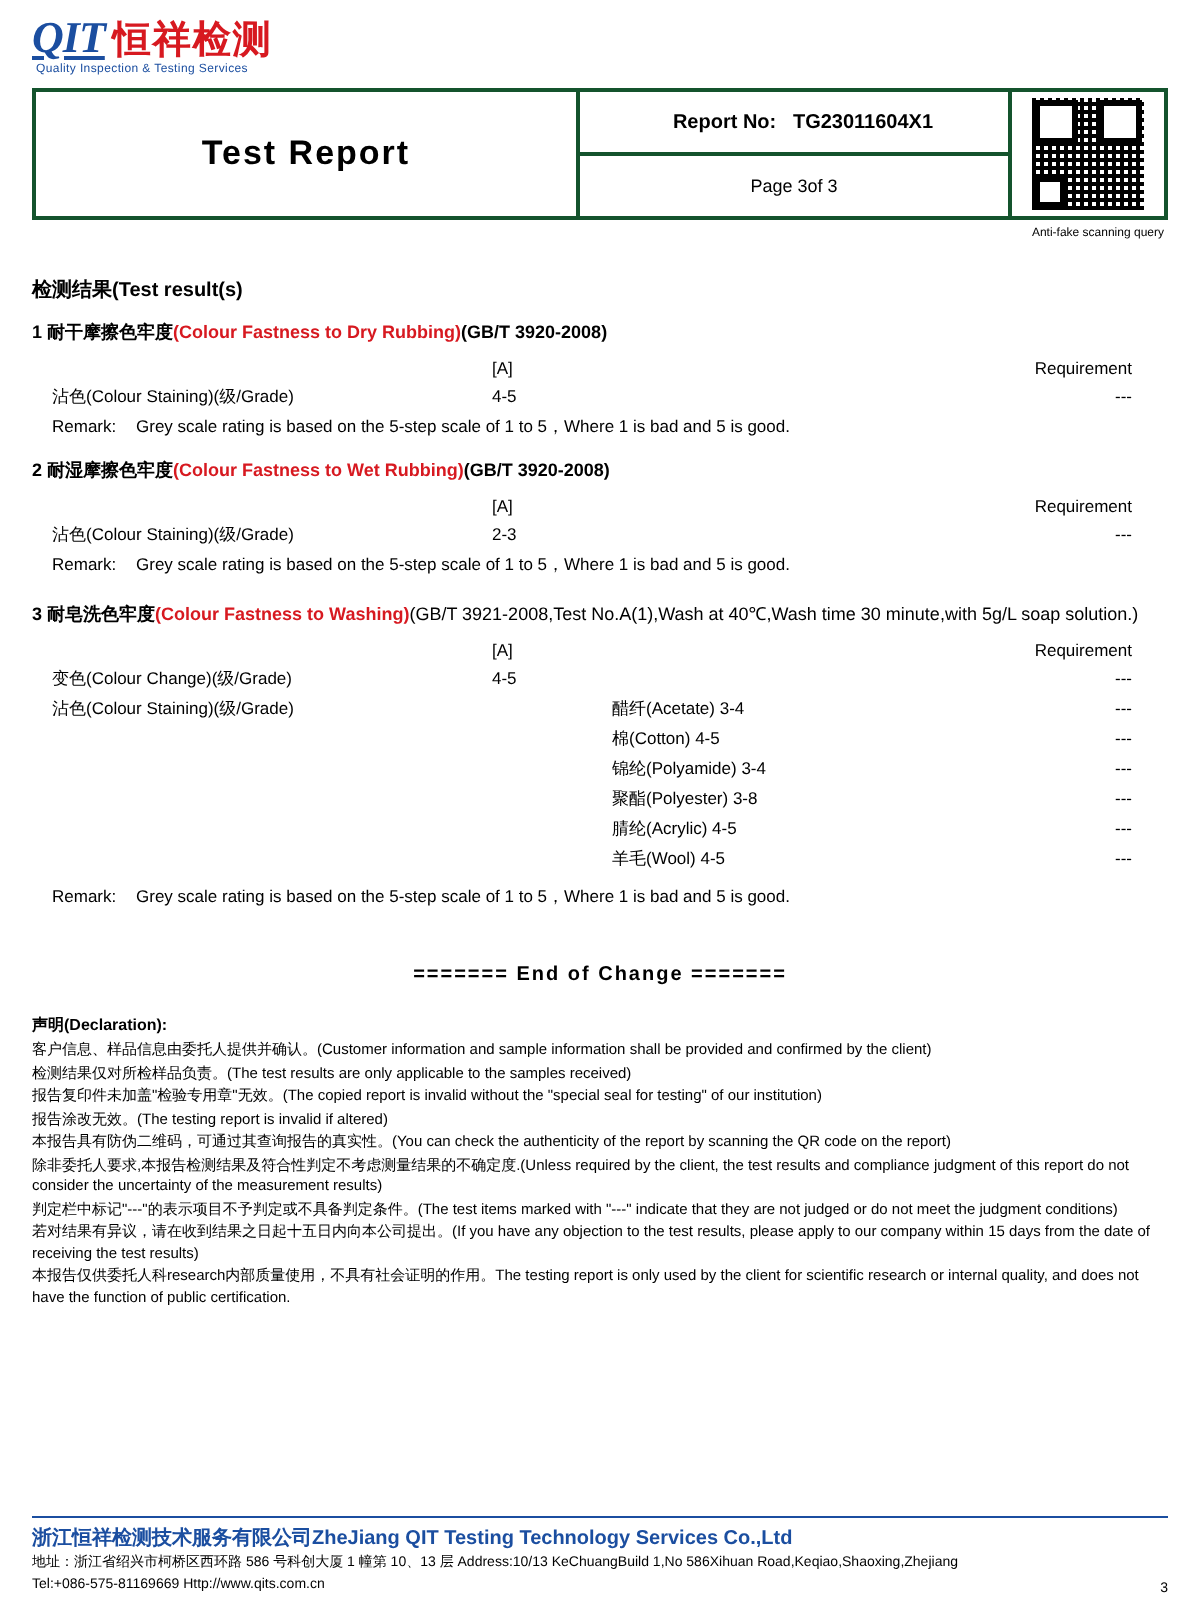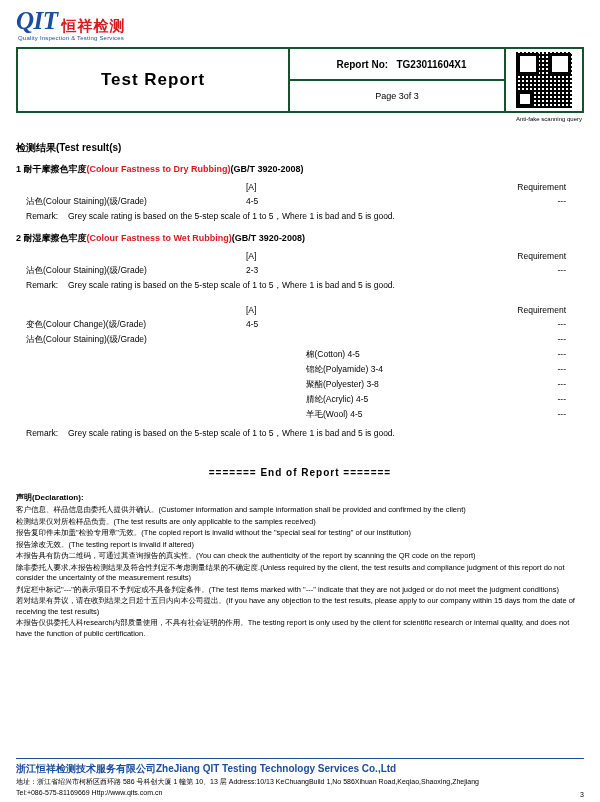--- a/index.html
+++ b/index.html
@@ -17,29 +17,30 @@
   .page { position: relative; width:600px; height:802px; padding: 0; }
 
   
   .logo-row {
     display: flex;
     align-items: flex-start;
     padding: 8px 0 4px 16px;
   }
   .logo-qit {
     font-family: "Liberation Serif", serif;
-    font-size: 25px;
+    font-size: 22px;
     font-weight: bold;
     font-style: italic;
     color: #1b4ea0;
     letter-spacing: -0.5px;
     line-height: 1;
+    text-decoration: underline;
   }
   .logo-cn {
-    font-size: 15px;
+    font-size: 19px;
     font-weight: bold;
     color: #d71920;
     margin-left: 4px;
     line-height: 1;
     letter-spacing: 1px;
   }
   .logo-sub {
     font-size: 6px;
     color: #1b4ea0;
     margin-top: 2px;
@@ -249,33 +250,38 @@
         <div class="c-label">沾色(Colour Staining)(级/Grade)</div>
         <div class="c-val">2-3</div>
         <div class="c-req">---</div>
       </div>
       <div class="remark">
         <span class="lbl">Remark:</span><span>Grey scale rating is based on the 5-step scale of 1 to 5，Where 1 is bad and 5 is good.</span>
       </div>
     </div>
 
     <div style="margin-top:10px;">
+      <div class="item-title" style="line-height:14px;">
+        <span>3</span>
+        <span>耐皂洗色牢度</span><span class="red">(Colour Fastness to Washing)</span><span style="font-weight:normal;">(GB/T 3921-2008,Test No.A(1),Wash at 40℃,Wash time 30 minute,with 5g/L soap solution.)</span>
+      </div>
       <div class="row hdr-row">
         <div class="c-label"></div>
         <div class="c-val">[A]</div>
         <div class="c-req">Requirement</div>
       </div>
 
       <div class="row">
         <div class="c-label">变色(Colour Change)(级/Grade)</div>
         <div class="c-val">4-5</div>
         <div class="c-req">---</div>
       </div>
       <div class="row">
         <div class="c-label">沾色(Colour Staining)(级/Grade)</div>
+        <div class="c-val indent-val">醋纤(Acetate) 3-4</div>
         <div class="c-req">---</div>
       </div>
       <div class="row">
         <div class="c-label"></div>
         <div class="c-val indent-val">棉(Cotton) 4-5</div>
         <div class="c-req">---</div>
       </div>
       <div class="row">
         <div class="c-label"></div>
         <div class="c-val indent-val">锦纶(Polyamide) 3-4</div>
@@ -295,21 +301,21 @@
         <div class="c-label"></div>
         <div class="c-val indent-val">羊毛(Wool) 4-5</div>
         <div class="c-req">---</div>
       </div>
 
       <div class="remark" style="margin-top:4px;">
         <span class="lbl">Remark:</span><span>Grey scale rating is based on the 5-step scale of 1 to 5，Where 1 is bad and 5 is good.</span>
       </div>
     </div>
 
-    <div class="endreport">======= End of Report =======</div>
+    <div class="endreport">======= End of Change =======</div>
 
     <div class="decl">
       <div class="decl-title">声明(Declaration):</div>
       <p>客户信息、样品信息由委托人提供并确认。(Customer information and sample information shall be provided and confirmed by the client)</p>
       <p>检测结果仅对所检样品负责。(The test results are only applicable to the samples received)</p>
       <p>报告复印件未加盖"检验专用章"无效。(The copied report is invalid without the "special seal for testing" of our institution)</p>
       <p>报告涂改无效。(The testing report is invalid if altered)</p>
       <p>本报告具有防伪二维码，可通过其查询报告的真实性。(You can check the authenticity of the report by scanning the QR code on the report)</p>
       <p>除非委托人要求,本报告检测结果及符合性判定不考虑测量结果的不确定度.(Unless required by the client, the test results and compliance judgment of this report do not consider the uncertainty of the measurement results)</p>
       <p>判定栏中标记"---"的表示项目不予判定或不具备判定条件。(The test items marked with "---" indicate that they are not judged or do not meet the judgment conditions)</p>

